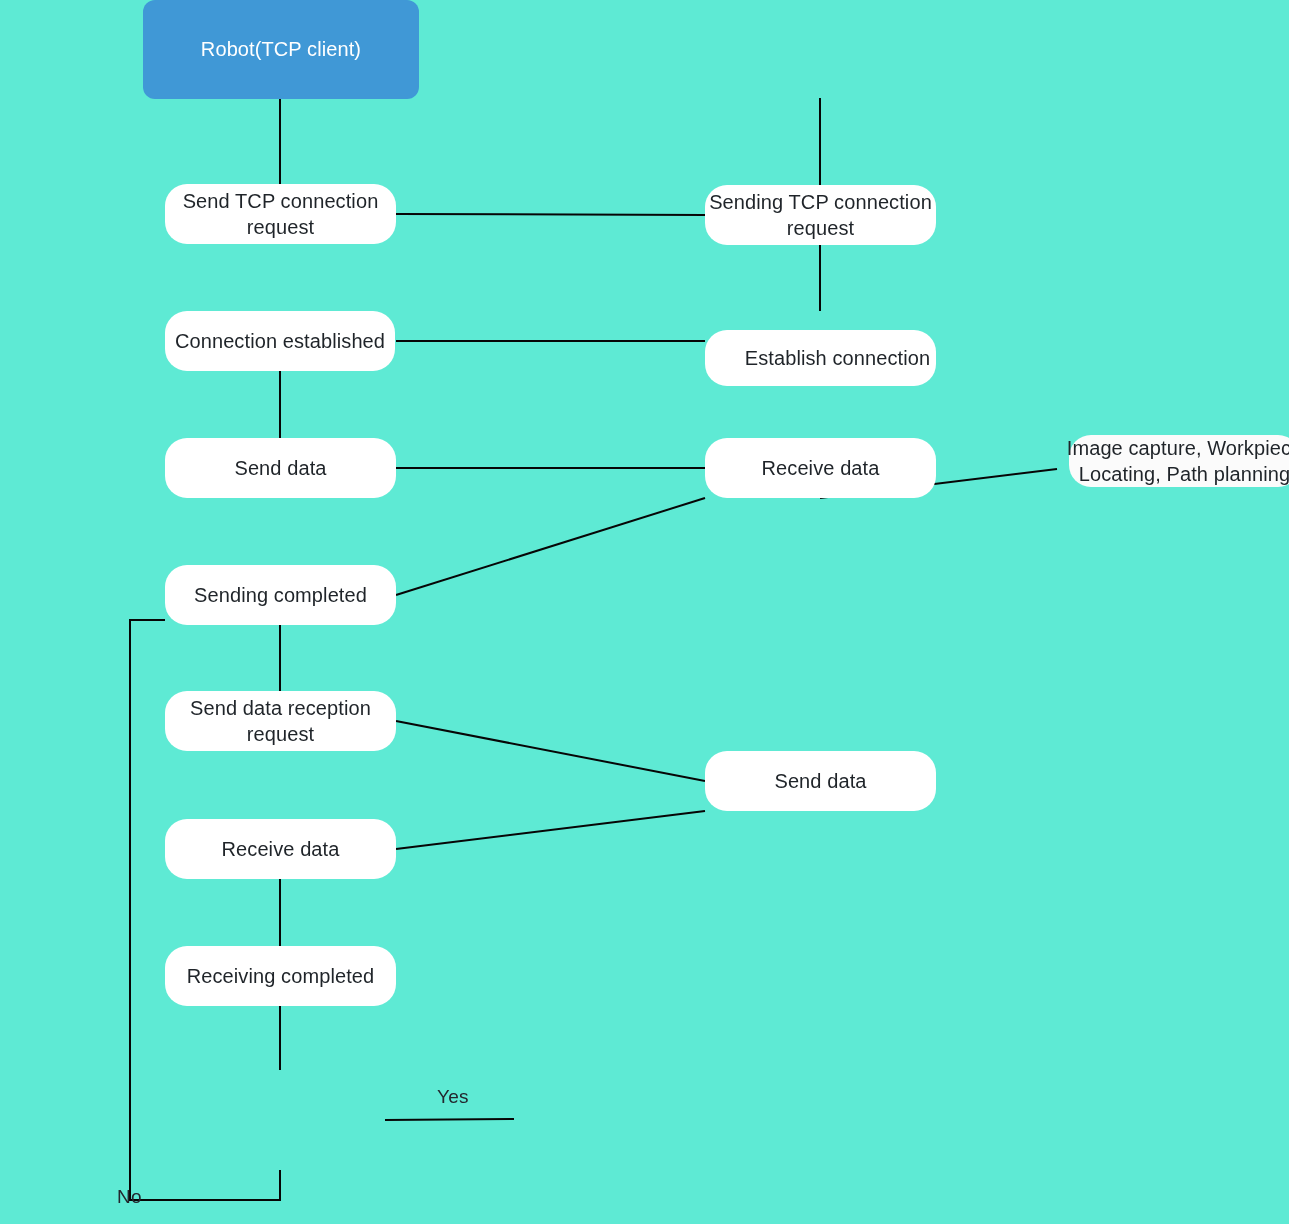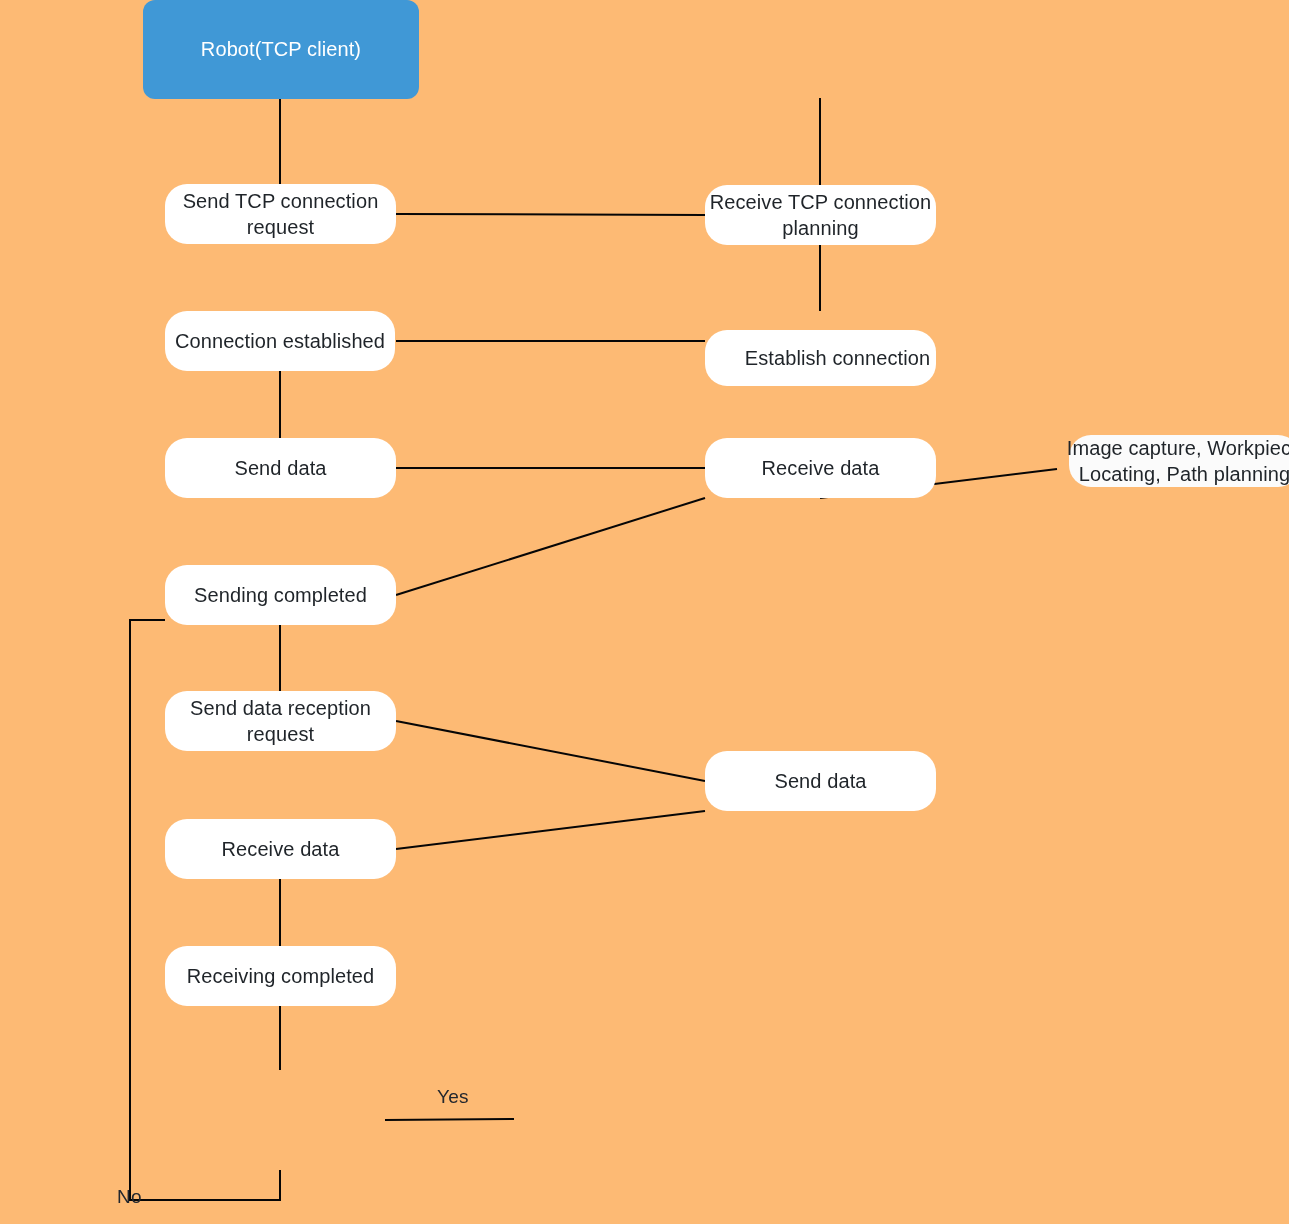--- a/index.html
+++ b/index.html
@@ -9,21 +9,21 @@
     background: #000000;
   }
   body {
     font-family: "Liberation Sans", sans-serif;
     -webkit-font-smoothing: antialiased;
   }
   #canvas {
     position: relative;
     width: 1289px;
     height: 1224px;
-    background: #fdba74;
+    background: #5eead4;
     overflow: hidden;
   }
 
   
   .lane-header {
     position: absolute;
     background: #4098d6;
     border-radius: 12px;
     color: #ffffff;
     font-size: 20px;
@@ -164,21 +164,21 @@
 
   <div class="node" style="left:165px; top:819px; width:231px; height:60px;">
     <span>Receive data</span>
   </div>
 
   <div class="node" style="left:165px; top:946px; width:231px; height:60px;justify-content:center;">
     <span>Receiving completed</span>
   </div>
 
   <div class="node" style="left:705px; top:185px; width:231px; height:60px;">
-    <span>Receive TCP connection planning</span>
+    <span>Sending TCP connection request</span>
   </div>
 
   <div class="node" style="left:705px; top:330px; width:231px; height:56px;padding-left:34px;">
     <span>Establish connection</span>
   </div>
 
   <div class="node" style="left:705px; top:438px; width:231px; height:60px;">
     <span>Receive data</span>
   </div>
 

